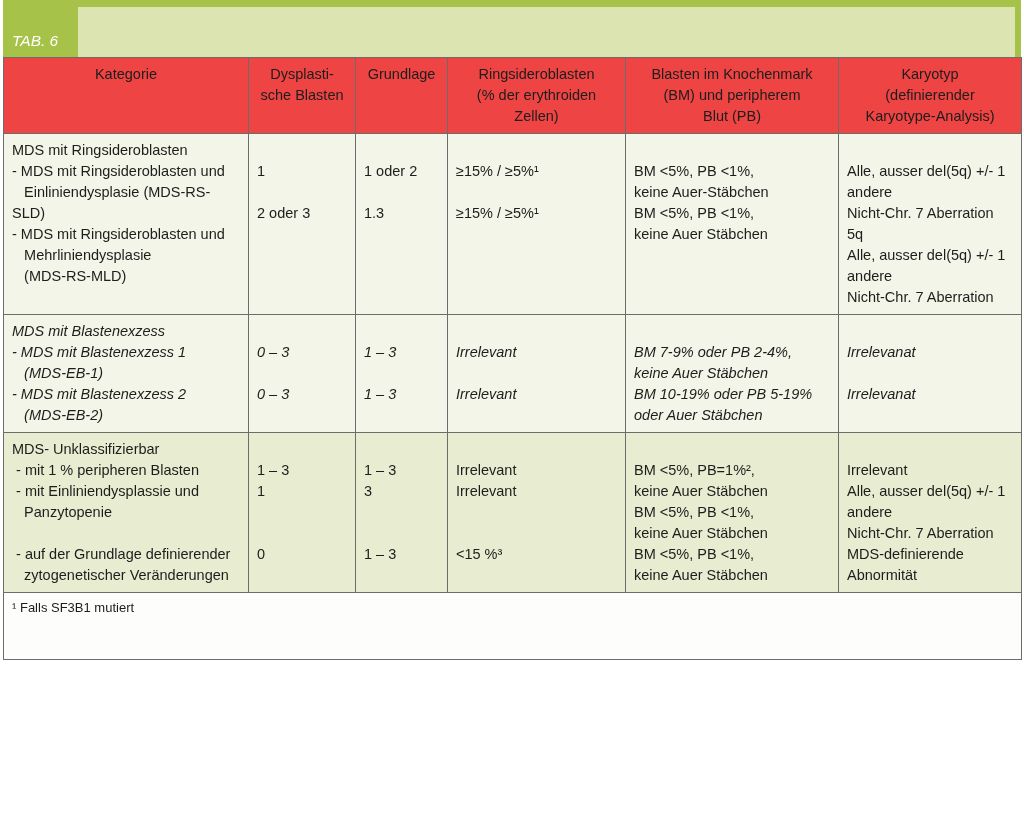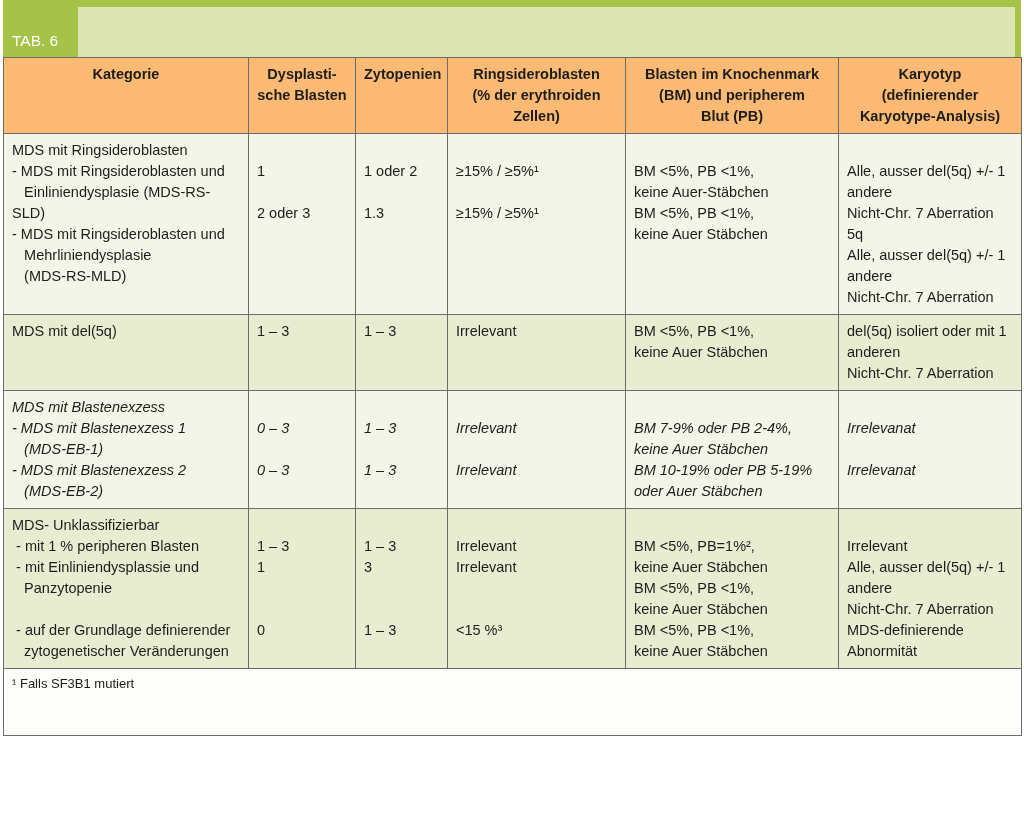--- a/index.html
+++ b/index.html
@@ -21,20 +21,21 @@
     border-right: 6px solid #a6c249;
   }
   .tab-label {
     width: 75px;
     background: #a6c249;
     color: #ffffff;
     display: flex; align-items: flex-end;
     padding: 0 4px 7px 9px;
     font-size: 15.5px;
     flex: none;
+    font-style: italic;
   }
   .title {
     flex: 1;
     display: flex; align-items: flex-end;
     padding: 0 0 7px 12px;
     font-size: 16.5px;
     font-weight: bold;
     letter-spacing: 0.1px;
   }
 
@@ -47,22 +48,22 @@
   .criteria th, .criteria td {
     border: 1.5px solid #6c6c6a;
     vertical-align: top;
     padding: 6px 8px;
     white-space: pre-wrap;
     font-size: 14.5px;
     line-height: 21px;
     overflow: hidden;
   }
   .criteria th {
-    background: #fdba74;
-    font-weight: bold;
+    background: #ef4444;
+    font-weight: normal;
     text-align: center;
     height: 68px;
   }
   tr.shade-light td { background: #f3f5e9; }
   tr.shade-green td { background: #e8edd2; }
   tr.r1 { height: 72px; }
   tr.r2 { height: 61px; }
   tr.r3 { height: 151px; }
   tr.r4 { height: 69px; }
   tr.r5 { height: 113px; font-style: italic; }
@@ -93,21 +94,21 @@
         <col style="width:92px">
       <col style="width:178px">
         <col style="width:213px">
         <col style="width:183px">
     </colgroup>
     <thead>
       <tr>
         <th>Kategorie</th>
         <th>Dysplasti-
 sche Blasten</th>
-        <th>Zytopenien</th>
+        <th>Grundlage</th>
         <th>Ringsideroblasten
 (% der erythroiden
 Zellen)</th>
         <th>Blasten im Knochenmark
 (BM) und peripherem
 Blut (PB)</th>
         <th>Karyotyp
 (definierender
 Karyotype-Analysis)</th>
       </tr>
@@ -138,31 +139,20 @@
 BM &lt;5%, PB &lt;1%,
 keine Auer Stäbchen</td>
         <td>
 Alle, ausser del(5q) +/- 1
 andere
 Nicht-Chr. 7 Aberration 5q
 Alle, ausser del(5q) +/- 1
 andere
 Nicht-Chr. 7 Aberration</td>
       </tr>
-      <tr class="r4 shade-green">
-        <td>MDS mit del(5q)</td>
-        <td>1 – 3</td>
-        <td>1 – 3</td>
-        <td>Irrelevant</td>
-        <td>BM &lt;5%, PB &lt;1%,
-keine Auer Stäbchen</td>
-        <td>del(5q) isoliert oder mit 1
-anderen
-Nicht-Chr. 7 Aberration</td>
-      </tr>
       <tr class="r5 shade-light">
         <td>MDS mit Blastenexzess
 - MDS mit Blastenexzess 1
    (MDS-EB-1)
 - MDS mit Blastenexzess 2
    (MDS-EB-2)</td>
         <td>
 0 – 3
 
 0 – 3</td>

